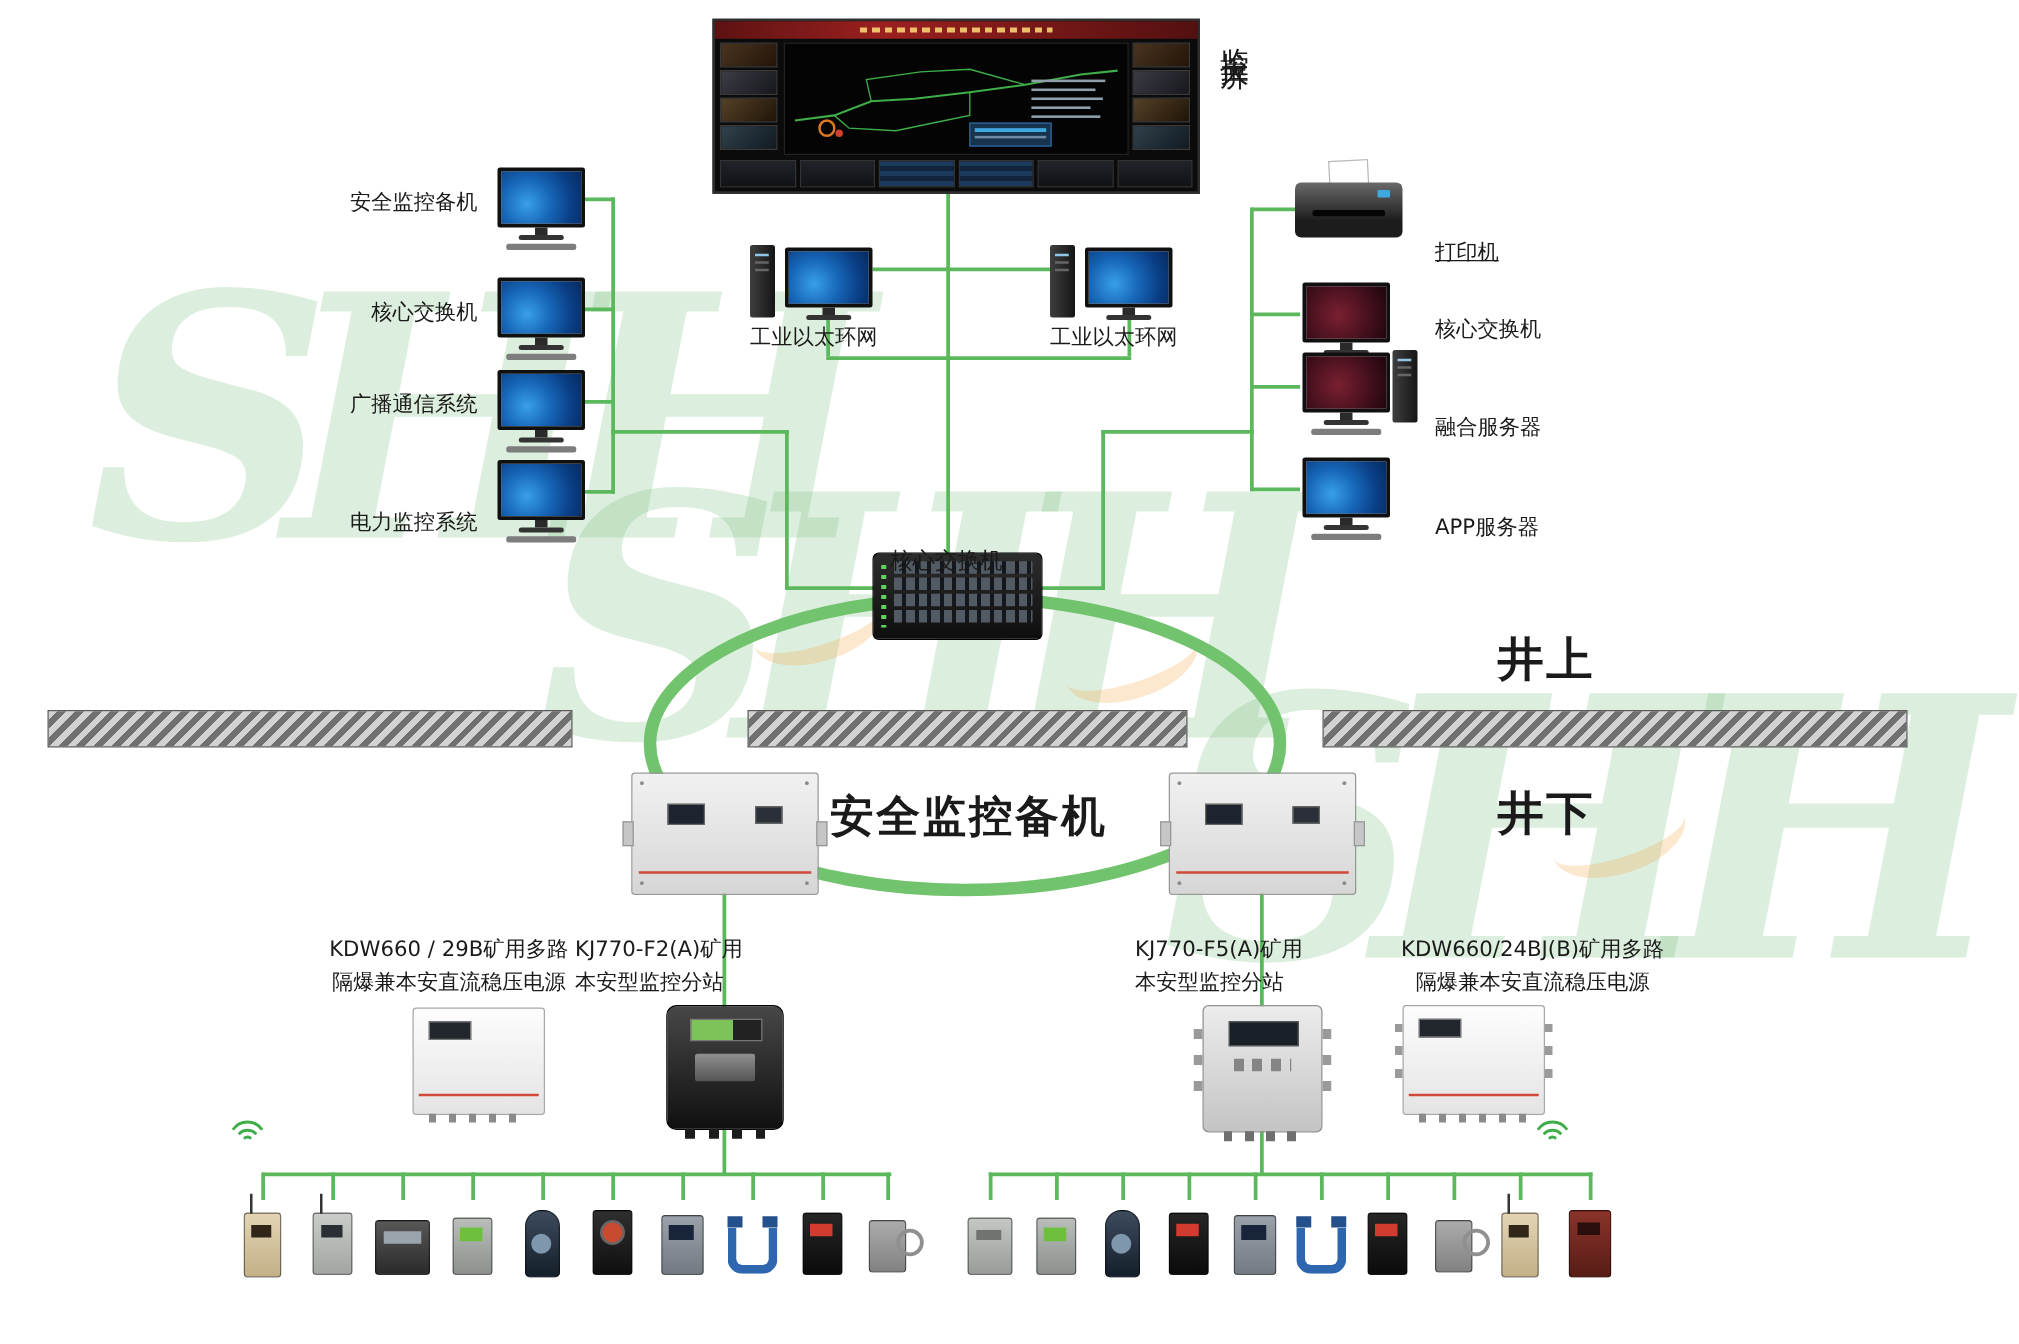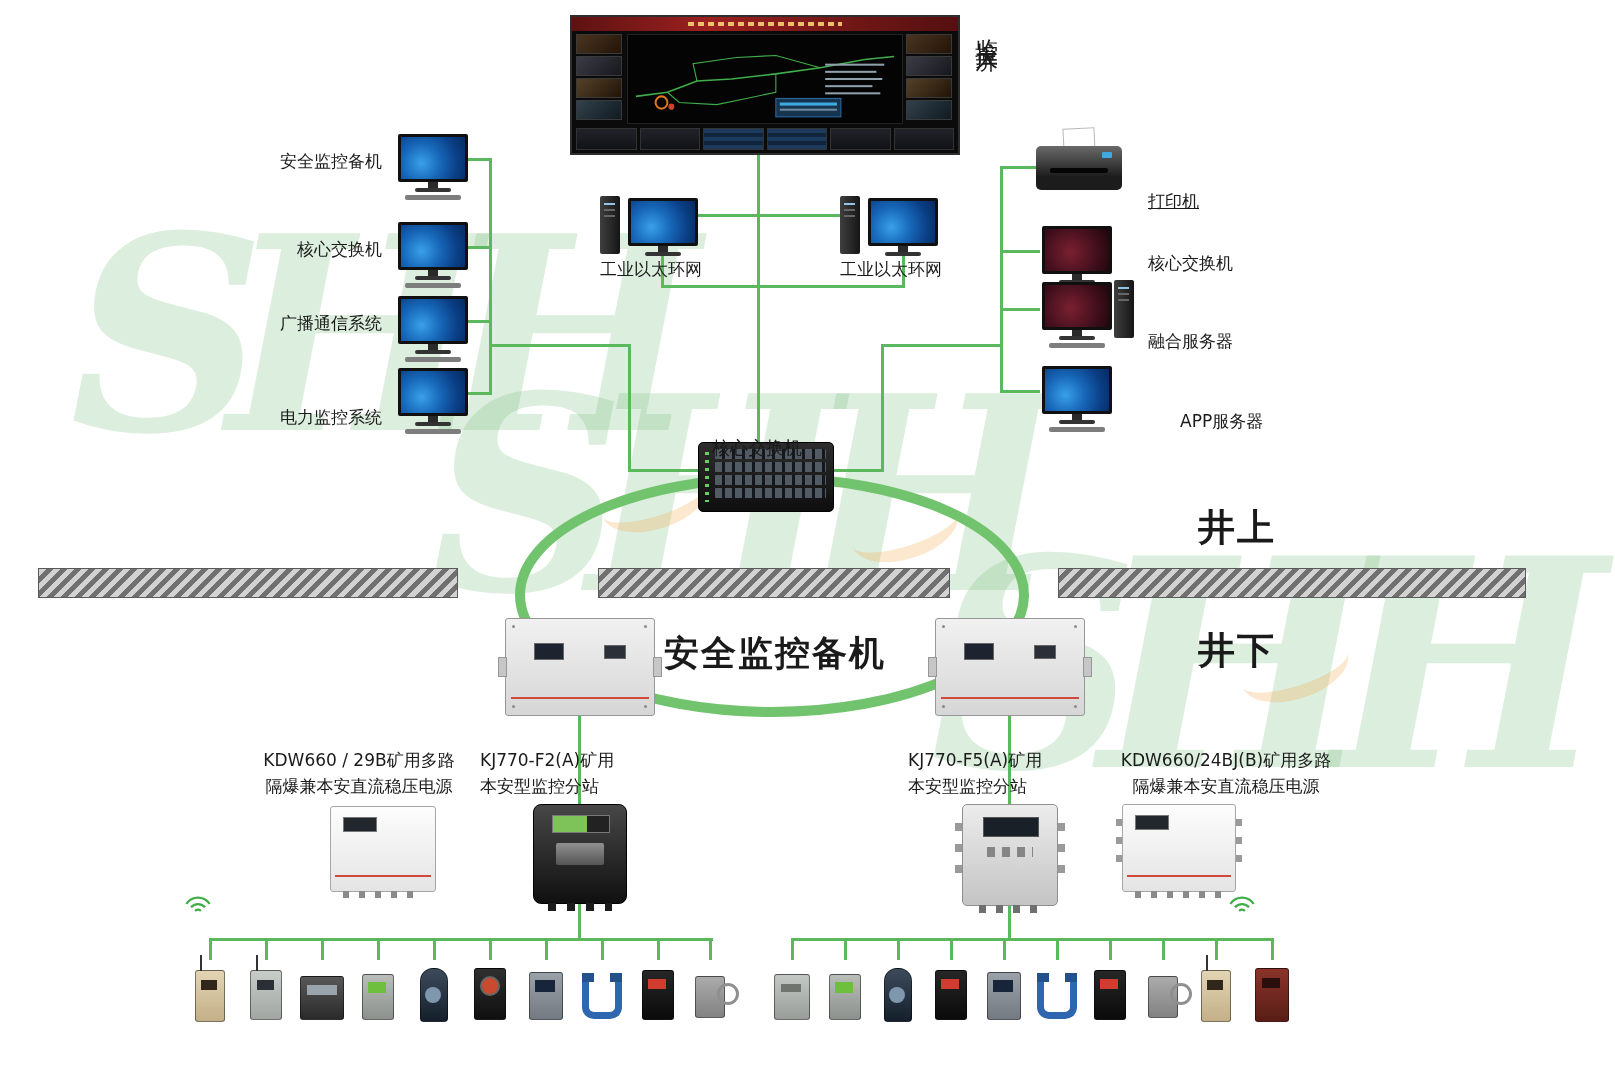--- a/index.html
+++ b/index.html
@@ -351,21 +351,21 @@
   </div>
   <div class="monitor" style="left:1040px;top:366px;">
     <div class="scr"></div>
       <div class="neck"></div>
       <div class="mbase"></div>
       <div class="kbd"></div>
   </div>
   <div class="label lab-dev" style="left:1148px;top:190px;text-decoration:underline;">打印机</div>
   <div class="label lab-dev" style="left:1148px;top:252px;">核心交换机</div>
   <div class="label lab-dev" style="left:1148px;top:330px;">融合服务器</div>
-  <div class="label lab-dev" style="left:1148px;top:410px;margin-left:32px;">APP服务器</div>
+  <div class="label lab-dev" style="left:1148px;top:410px;">APP服务器</div>
 
   <div class="label lab-sw" style="left:712px;top:436px;">核心交换机</div>
   <div class="switch">
     <div class="sw-row"></div>
     <div class="sw-row"></div>
     <div class="sw-row"></div>
     <div class="sw-row"></div>
   </div>
 
   <div class="label lab-big" style="left:1198px;top:503px;">井上</div>
@@ -386,21 +386,21 @@
     <div class="redline"></div>
     <div class="ear l"></div>
     <div class="ear r"></div>
     <div class="bolts"></div>
   </div>
 
   <div class="label lab-eq" style="left:228px;top:748px;width:262px;text-align:center;">
     <div>KDW660 / 29B矿用多路</div>
     <div>隔爆兼本安直流稳压电源</div>
   </div>
-  <div class="label lab-eq" style="left:480px;top:748px;width:200px;">
+  <div class="label lab-eq" style="left:460px;top:748px;width:200px;">
     <div>KJ770-F2(A)矿用</div>
     <div>本安型监控分站</div>
   </div>
   <div class="label lab-eq" style="left:908px;top:748px;width:200px;">
     <div>KJ770-F5(A)矿用</div>
     <div>本安型监控分站</div>
   </div>
   <div class="label lab-eq" style="left:1098px;top:748px;width:256px;text-align:center;">
     <div>KDW660/24BJ(B)矿用多路</div>
     <div>隔爆兼本安直流稳压电源</div>

